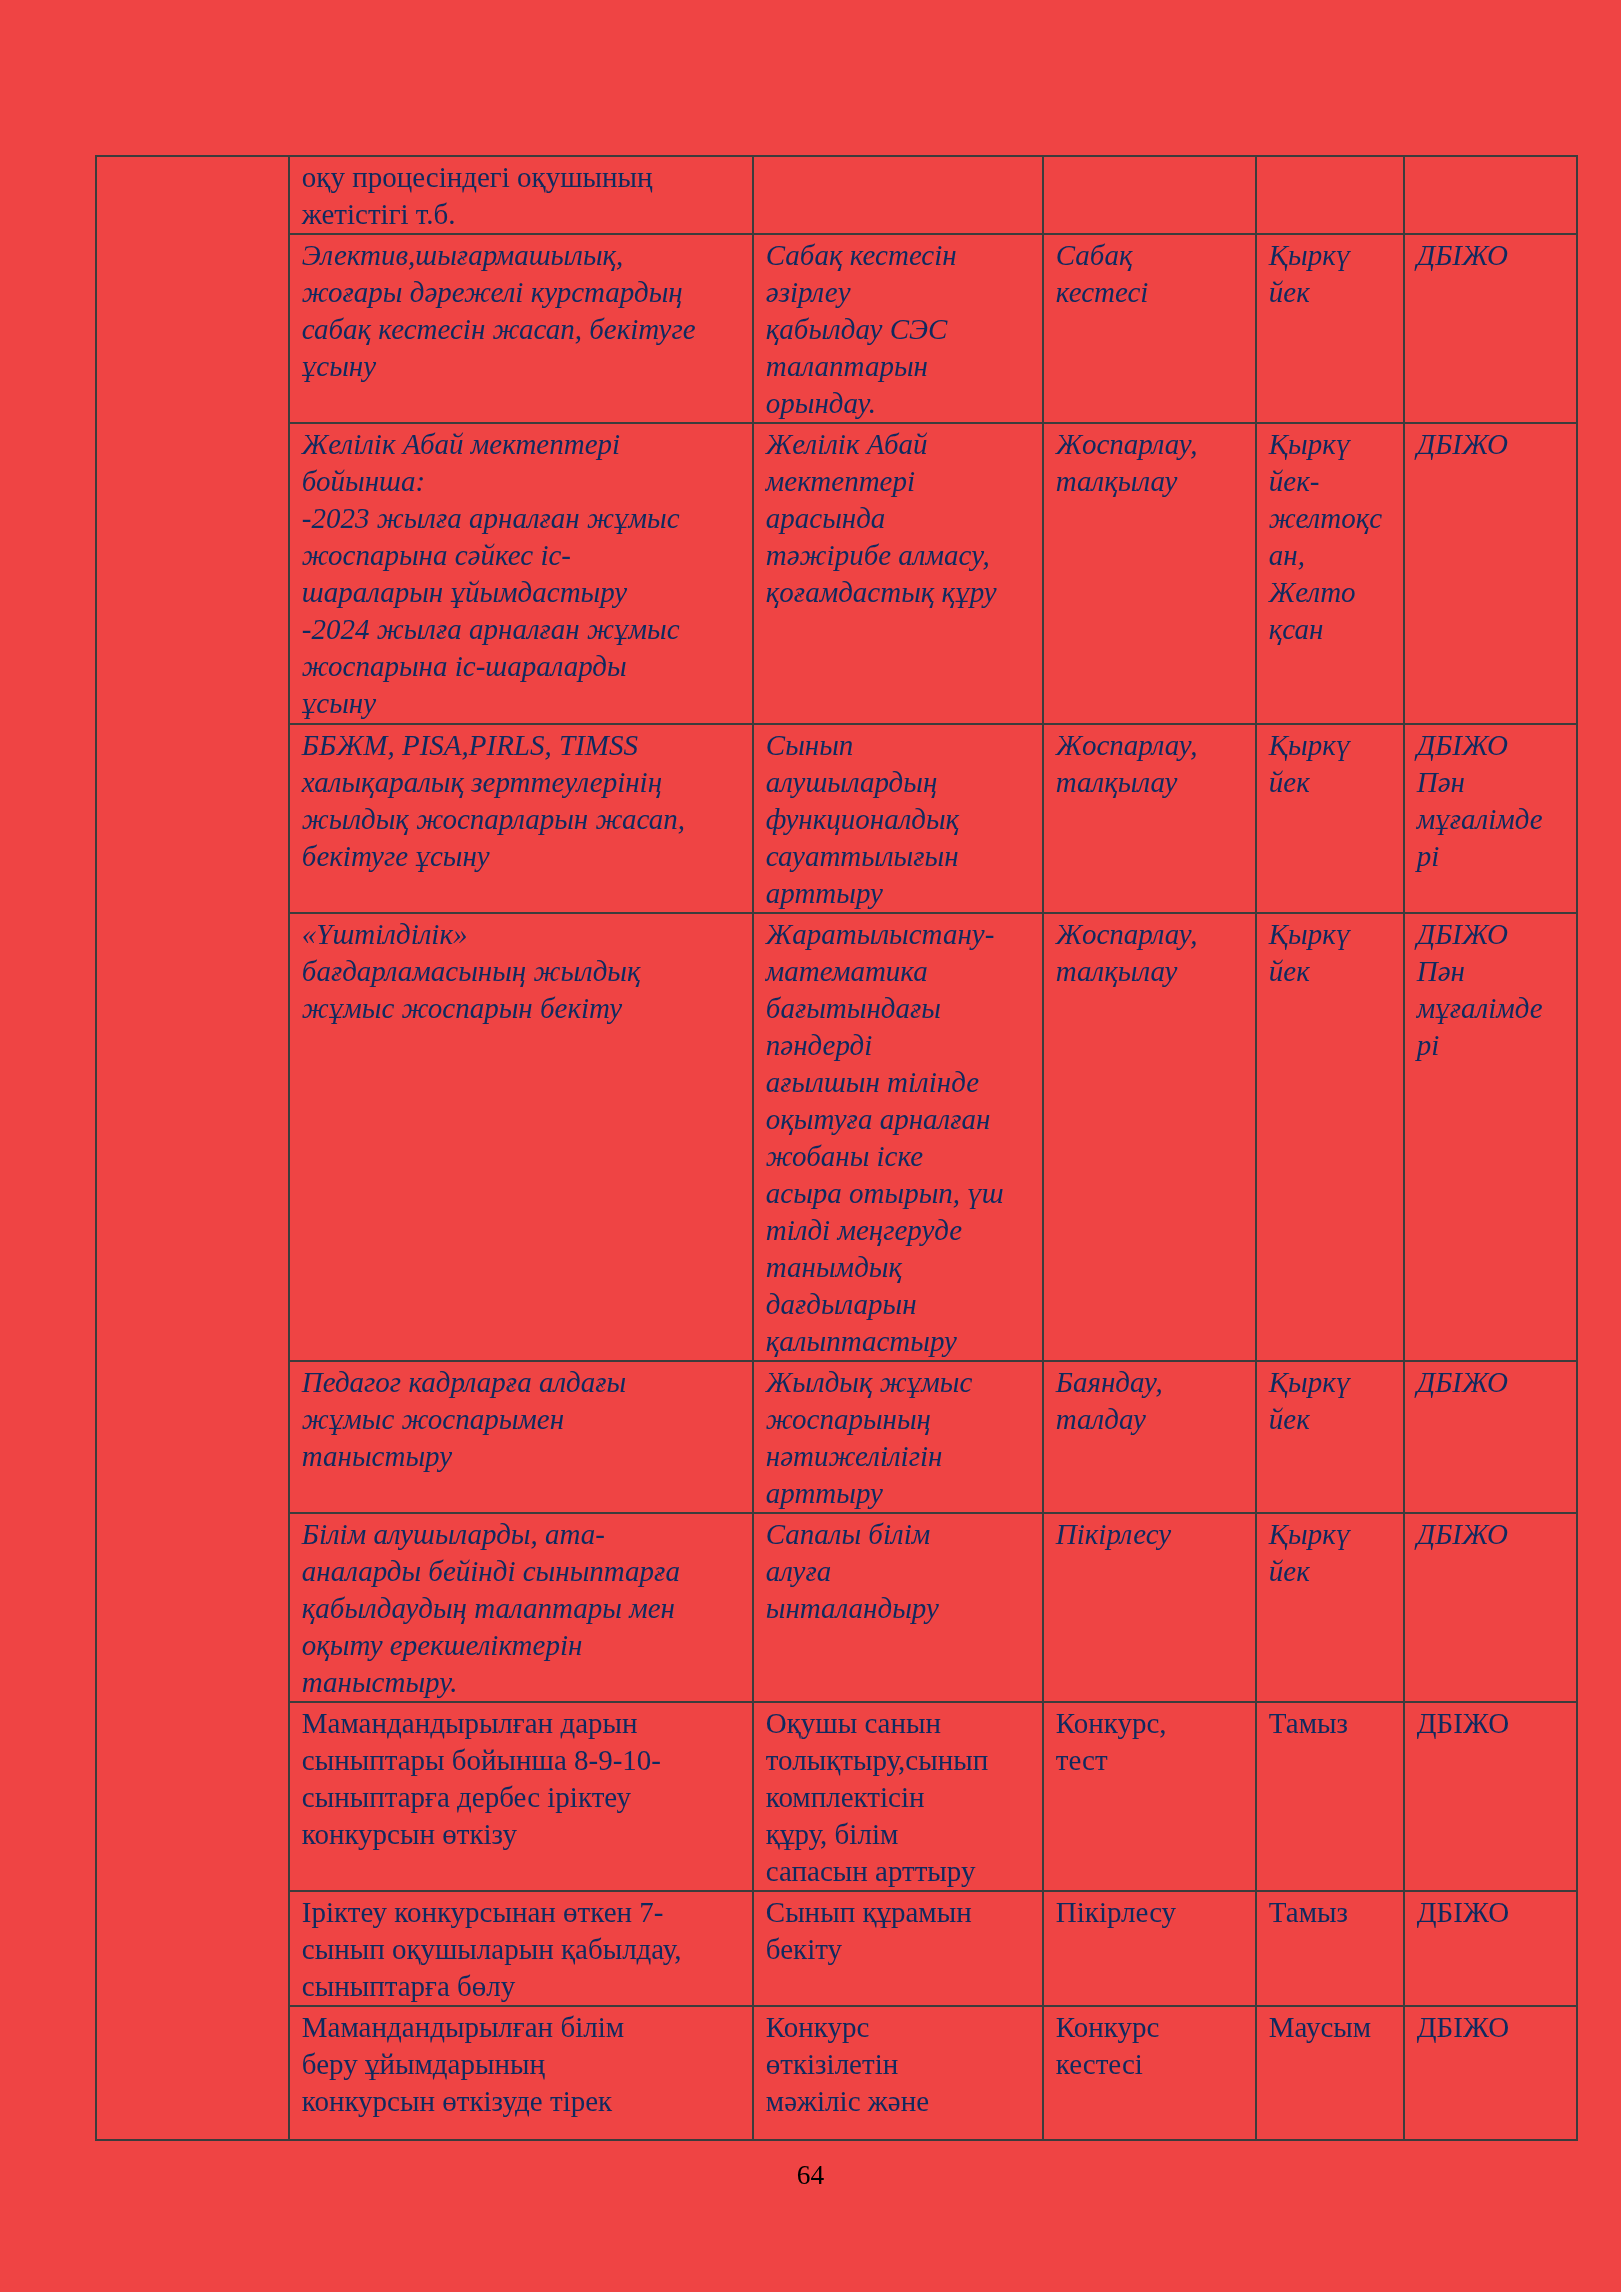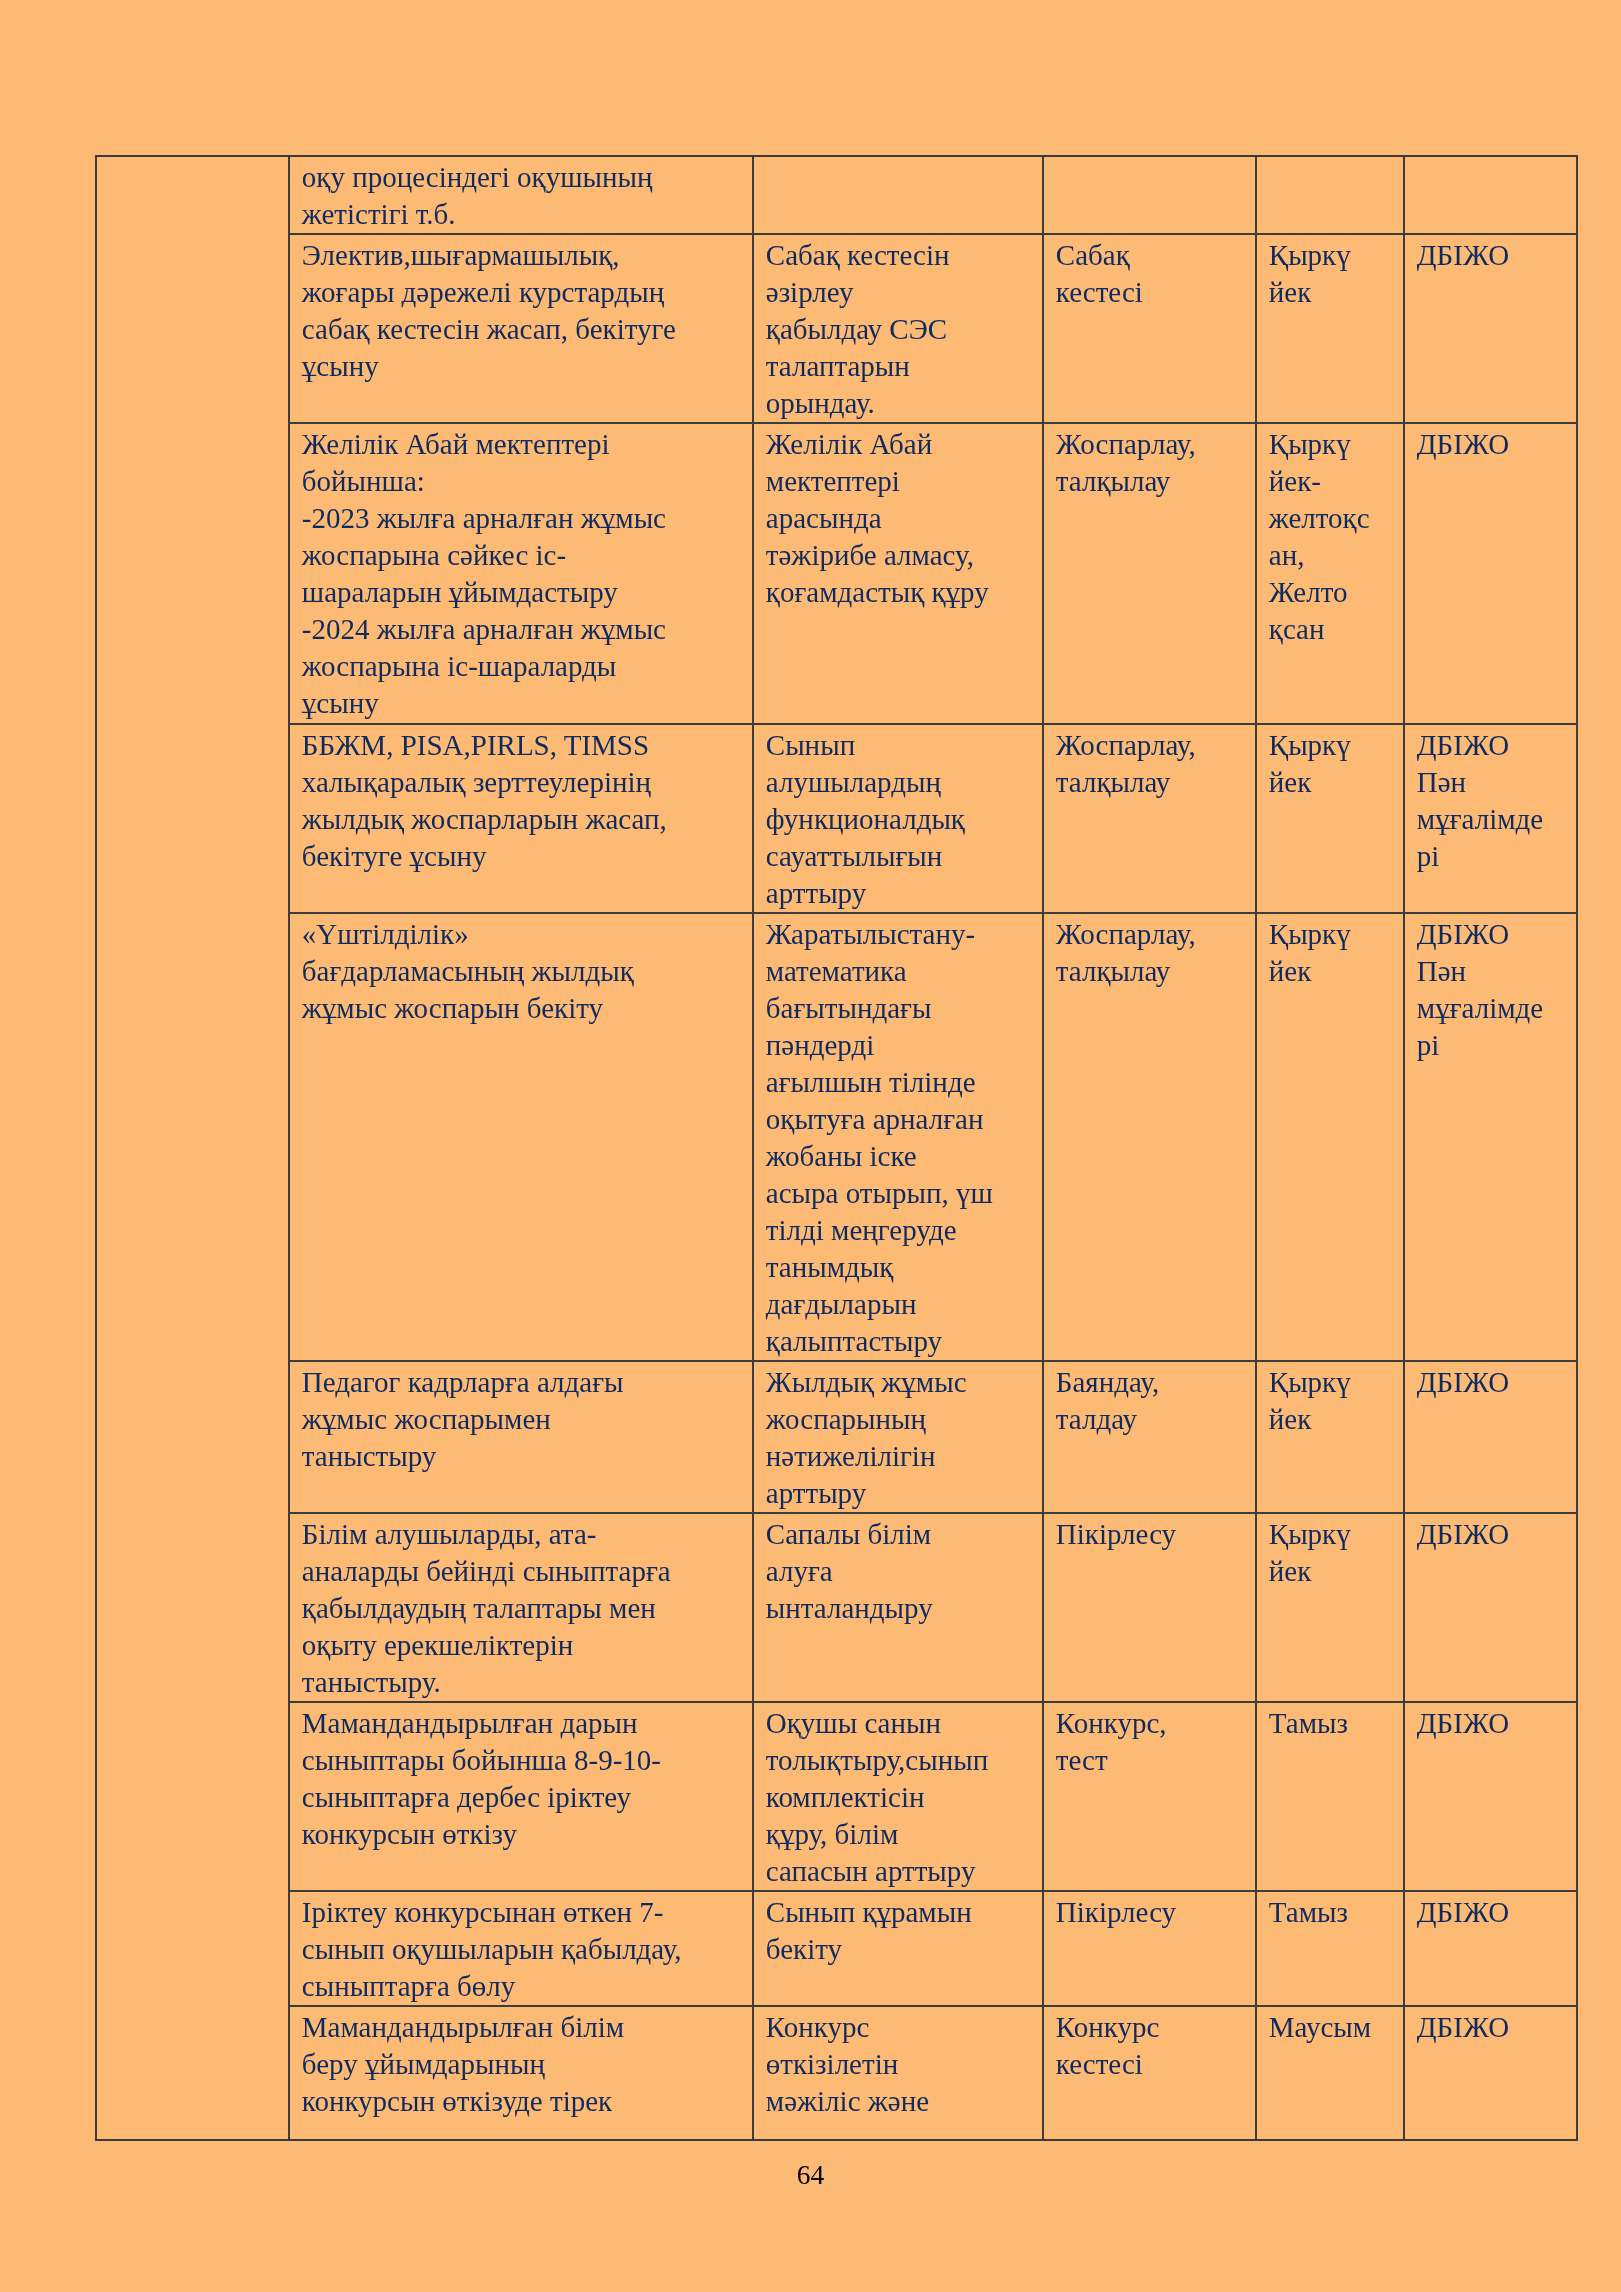--- a/index.html
+++ b/index.html
@@ -1,28 +1,28 @@
 <!DOCTYPE html>
 <html><head>
 <meta charset="utf-8">
 <style>
   html, body { margin:0; padding:0; background:#ffffff; }
   body { width:1621px; height:2293px; position:relative; overflow:hidden; }
-  .page { position:absolute; left:0; top:0; width:1621px; height:2293px; background:#fdba74; }
+  .page { position:absolute; left:0; top:0; width:1621px; height:2293px; background:#ef4444; }
   table.plan {
     position:absolute; left:95px; top:155px;
     width:1481px; border-collapse:collapse; table-layout:fixed;
     font-family:"Liberation Serif", "DejaVu Serif", serif;
     font-size:29px; line-height:37px; color:#0f2a5f;
   }
   table.plan td {
     border:2.9px solid #3c3c3c; vertical-align:top; padding:2px 11.8px 0 11.8px;
     white-space:pre-line; word-wrap:break-word; overflow:hidden;
   }
-  td.mid { vertical-align:middle; }
+  td.mid { vertical-align:middle;font-style:italic; }
   td.c0 { border-bottom:2.9px solid #3c3c3c; }
   .pagenum {
     position:absolute; left:0; width:1621px; top:2160px; text-align:center;
     font-family:Liberation Serif, serif; font-size:27.4px; color:#000;
   }
 </style>
 </head>
 <body>
 
 <div class="page">

